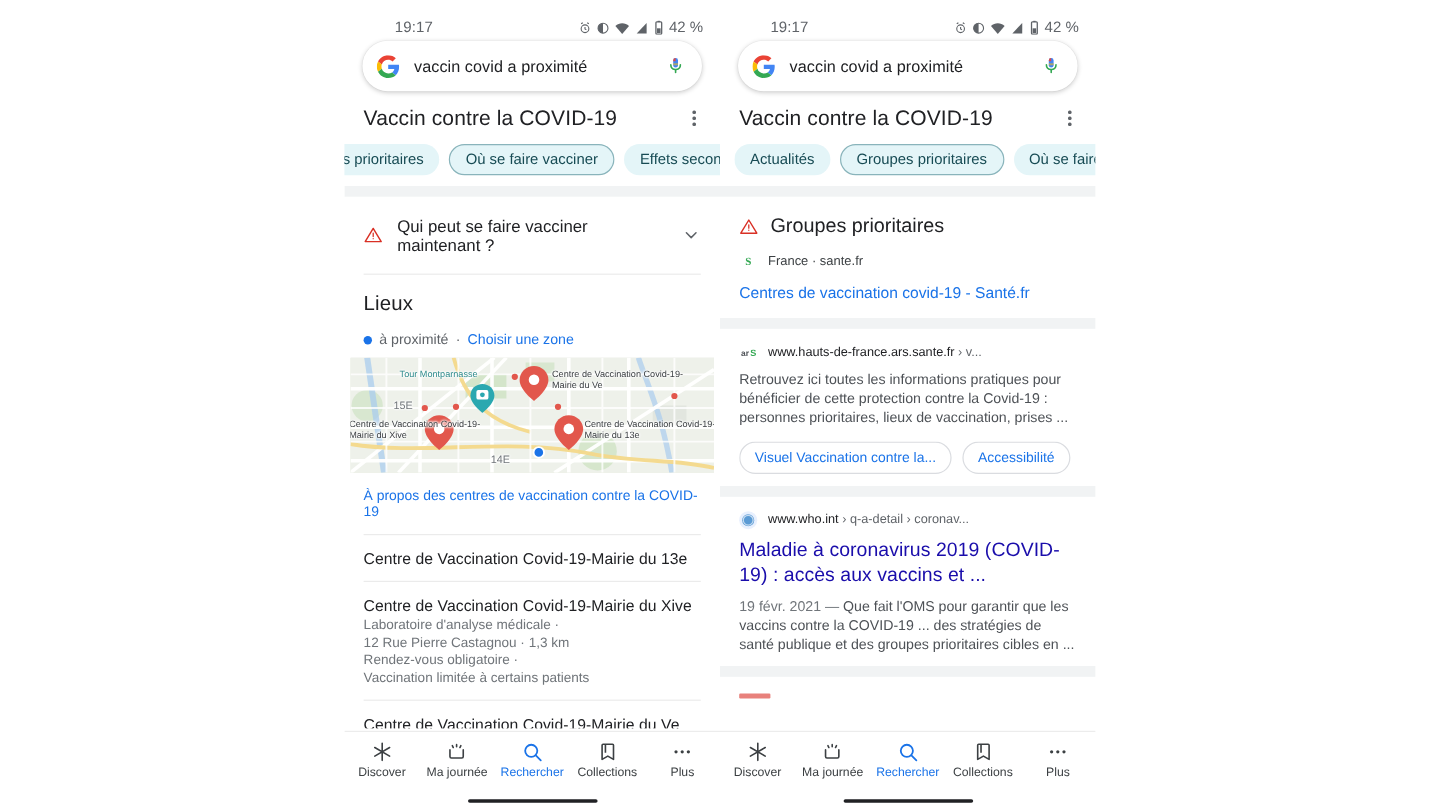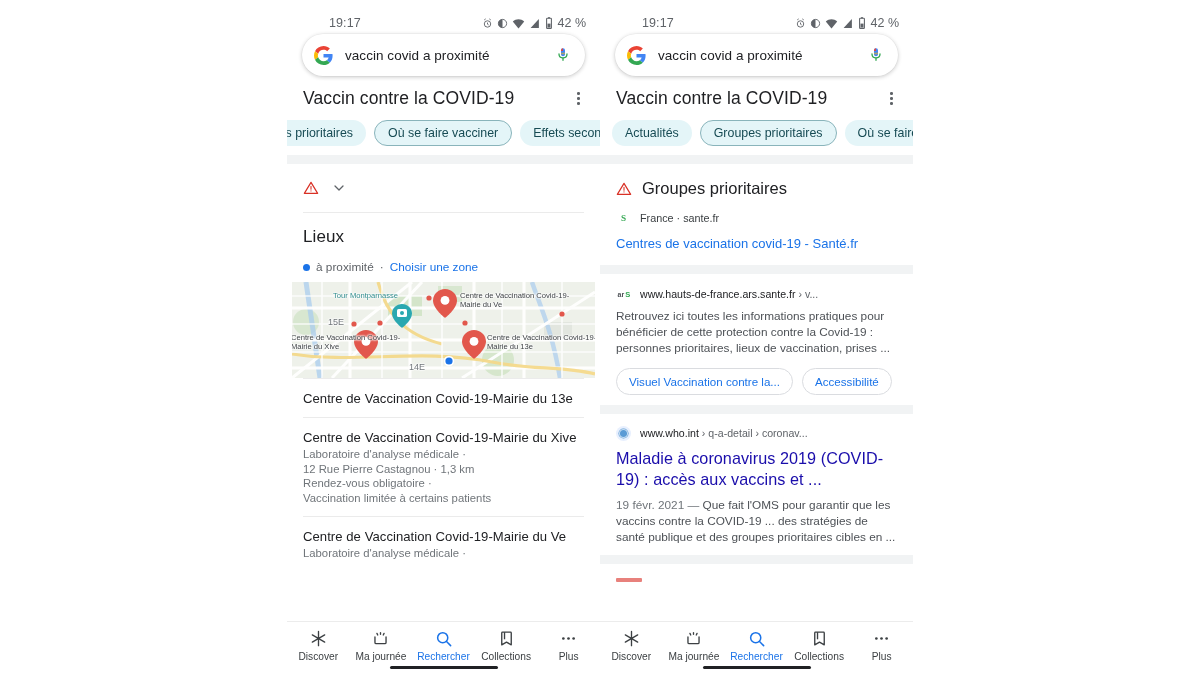--- a/index.html
+++ b/index.html
@@ -129,21 +129,21 @@
     font-size: 11.6px; color: #1a73e8; flex: 0 0 auto;
   }
   .favicon {
     width: 15px; height: 15px; border-radius: 50%; flex: 0 0 auto;
     display: flex; align-items: center; justify-content: center;
   }
   .redsliver { height: 4px; width: 26px; background: #e8817c; margin: 14px 0 0 16px; border-radius:1px; }
 
   
   .bottomnav {
-    position: absolute; left: 0; right: 0; bottom: 0; height: 54px;
+    position: absolute; left: 0; right: 0; bottom: 0; height: 66px;
     background: #fff; border-top: 1px solid #ececec;
     display: flex; align-items: flex-start; justify-content: space-around;
     padding-top: 7px;
   }
   .navitem { display: flex; flex-direction: column; align-items: center; gap: 3px; width: 60px; }
   .navlabel { font-size: 10.2px; color: #3c4043; }
   .navitem.active .navlabel { color: #1a73e8; }
   .homebar {
     position: absolute; bottom: 6px; left: 50%; transform: translateX(-50%);
     width: 108px; height: 3px; border-radius: 2px; background: #202124;
@@ -219,20 +219,21 @@
     </div>
 
     <div class="gapline"></div>
 
     <div class="card">
       <div class="qrow">
         <svg width="16" height="16" viewBox="0 0 24 24">
             <path d="M12 3.5L22 20H2L12 3.5z" fill="none" stroke="#d93025" stroke-width="1.8" stroke-linejoin="round"></path>
             <path d="M12 9.5v4.2M12 16.3v.1" stroke="#d93025" stroke-width="1.6" stroke-linecap="round"></path>
           </svg>
+        <span class="qtxt">Qui peut se faire vacciner maintenant ?</span>
         <svg class="chev" width="16" height="16" viewBox="0 0 24 24">
             <path d="M6 9l6 6 6-6" fill="none" stroke="#5f6368" stroke-width="1.9" stroke-linecap="round" stroke-linejoin="round"></path>
           </svg>
       </div>
       <div class="hr"></div>
 
       <div class="sec-pad">
         <div class="lieux-h">Lieux</div>
       </div>
 
@@ -298,20 +299,21 @@
           </g>
         </svg>
         <span class="mlabel teal" style="left:41px; top:9px;">Tour Montparnasse</span>
         <span class="mlabel" style="left:168px; top:9px; width:118px;">Centre de Vaccination Covid-19-Mairie du Ve</span>
         <span class="mlabel" style="left:-1px; top:51px; width:110px;">Centre de Vaccination Covid-19-Mairie du Xive</span>
         <span class="mlabel" style="left:195px; top:51px; width:110px;">Centre de Vaccination Covid-19-Mairie du 13e</span>
         <span class="mlabel dist" style="left:36px; top:36px;">15E</span>
         <span class="mlabel dist" style="left:117px; top:81px;">14E</span>
       </div>
 
+      <div class="aboutlink">À propos des centres de vaccination contre la COVID-19</div>
       <div class="hr"></div>
 
       <div class="place">
         <div class="p-title">Centre de Vaccination Covid-19-Mairie du 13e</div>
       </div>
       <div class="hr"></div>
 
       <div class="place">
         <div class="p-title">Centre de Vaccination Covid-19-Mairie du Xive</div>
         <div class="p-sub">

